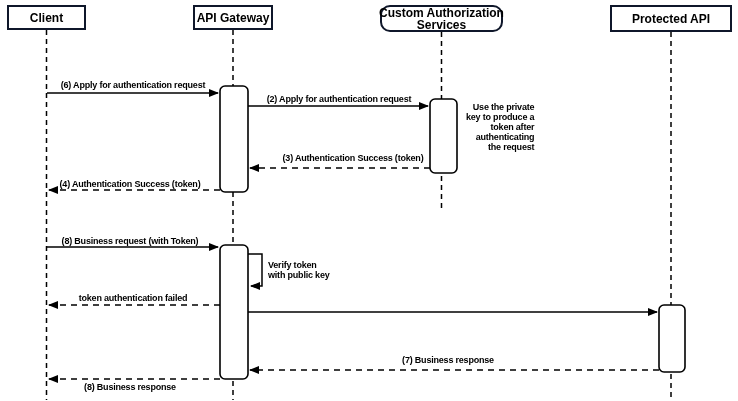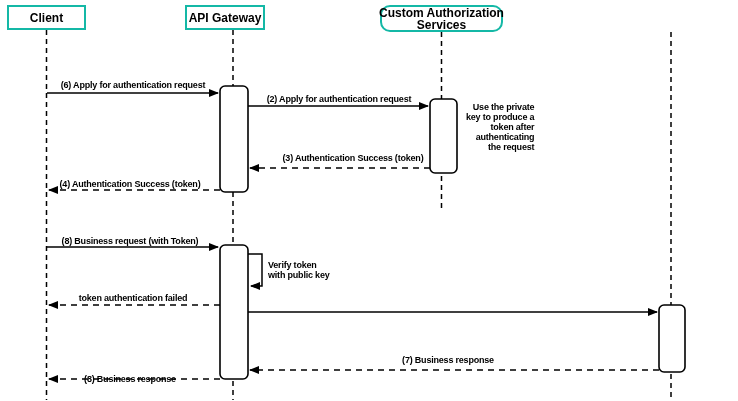--- a/index.html
+++ b/index.html
@@ -2,21 +2,21 @@
 <html><head>
 <meta charset="utf-8">
 <style>
   html,body{margin:0;padding:0;background:#ffffff;}
   .canvas{
     position:relative;width:738px;height:401px;background:#ffffff;overflow:hidden;
     font-family:"Liberation Sans", sans-serif;color:#000;
   }
   .canvas svg{position:absolute;left:0;top:0;}
   .head{
-    position:absolute;box-sizing:border-box;border:2px solid #14b8a6;background:#fff;
+    position:absolute;box-sizing:border-box;border:2px solid #0f172a;background:#fff;
     display:flex;align-items:center;justify-content:center;text-align:center;
     font-weight:bold;font-size:12px;line-height:12px;white-space:pre;
   }
   .msg-label{
     position:absolute;transform:translateX(-50%);white-space:nowrap;
     font-weight:bold;font-size:9px;letter-spacing:-0.2px;line-height:10px;
   }
   .free-label{
     position:absolute;white-space:pre;text-align:left;
     font-weight:bold;font-size:9px;letter-spacing:-0.2px;line-height:10px;
@@ -50,34 +50,35 @@
     <line x1="220" y1="190" x2="49" y2="190" stroke="#000" stroke-width="1.5" stroke-dasharray="6,5" marker-end="url(#ah)"></line>
     <line x1="47" y1="247" x2="218" y2="247" stroke="#000" stroke-width="1.5" marker-end="url(#ah)"></line>
     <path d="M248,254 L262,254 L262,286 L251,286" fill="none" stroke="#000" stroke-width="1.5" marker-end="url(#ah)"></path>
     <line x1="220" y1="305" x2="49" y2="305" stroke="#000" stroke-width="1.5" stroke-dasharray="6,5" marker-end="url(#ah)"></line>
     <line x1="248" y1="312" x2="657" y2="312" stroke="#000" stroke-width="1.5" marker-end="url(#ah)"></line>
     <line x1="659" y1="370" x2="250" y2="370" stroke="#000" stroke-width="1.5" stroke-dasharray="6,5" marker-end="url(#ah)"></line>
     <line x1="220" y1="379" x2="49" y2="379" stroke="#000" stroke-width="1.5" stroke-dasharray="6,5" marker-end="url(#ah)"></line>
   </svg>
 
   <div class="head" style="left:7px;top:5px;width:79px;height:25px;">Client</div>
-  <div class="head" style="left:185px;top:5px;width:80px;height:25px;">API Gateway</div>
+  <div class="head" style="left:193px;top:5px;width:80px;height:25px;">API Gateway</div>
   <div class="head" style="left:380px;top:5px;width:123px;height:27px;border-radius:10px;">Custom Authorization
 Services</div>
+  <div class="head" style="left:610px;top:5px;width:122px;height:27px;">Protected API</div>
 
   <div class="msg-label" style="left:133px;top:80px;">(6) Apply for authentication request</div>
   <div class="msg-label" style="left:339px;top:94px;">(2) Apply for authentication request</div>
   <div class="msg-label" style="left:339px;top:153px;padding-left:28px;">(3) Authentication Success (token)</div>
   <div class="msg-label" style="left:130px;top:179px;">(4) Authentication Success (token)</div>
   <div class="msg-label" style="left:130px;top:236px;">(8) Business request (with Token)</div>
   <div class="free-label" style="left:268px;top:260px;">Verify token
 with public key</div>
   <div class="msg-label" style="left:133px;top:293px;">token authentication failed</div>
   <div class="msg-label" style="left:448px;top:355px;">(7) Business response</div>
-  <div class="msg-label" style="left:130px;top:374px;">(8) Business response</div>
+  <div class="msg-label" style="left:130px;top:382px;">(8) Business response</div>
 
   <div class="free-label" style="left:466px;top:102px;text-align:right;">Use the private
 key to produce a
 token after
 authenticating
 the request</div>
 
 </div>
 
 </body></html>

